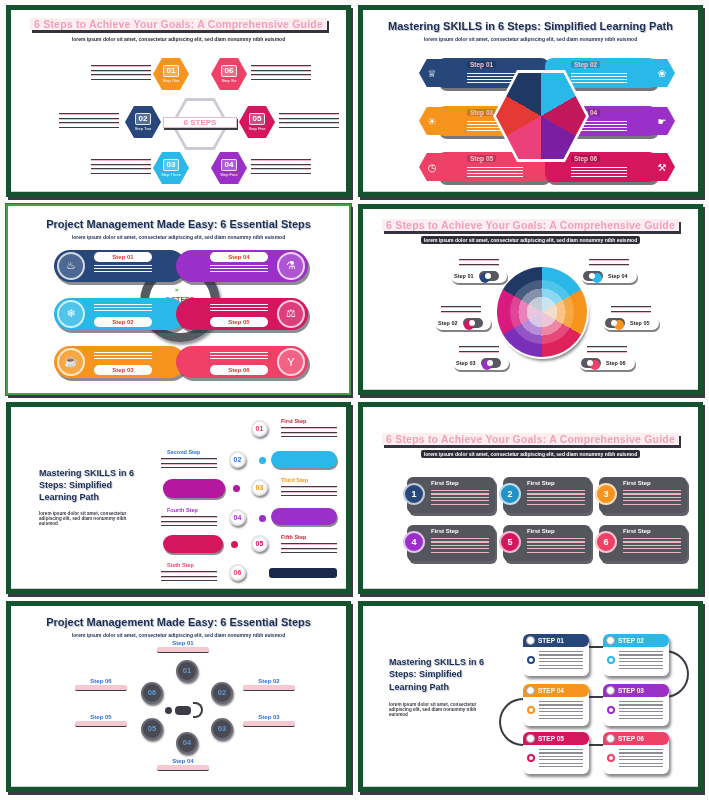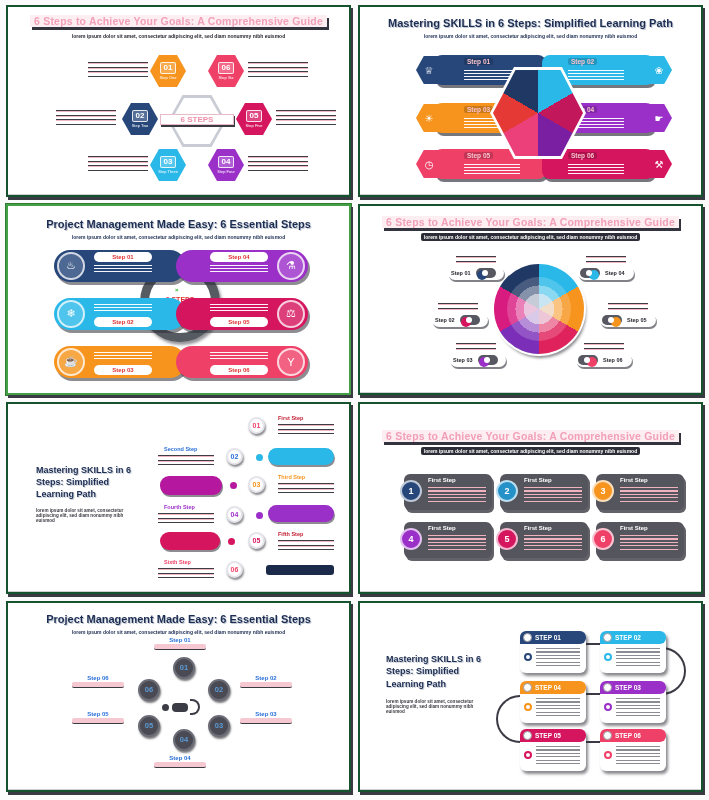--- a/index.html
+++ b/index.html
@@ -1,20 +1,20 @@
 <!DOCTYPE html>
 <html><head>
 <meta charset="utf-8">
 <style>
   html,body{margin:0;padding:0;background:#f2f2f2;}
   *{box-sizing:border-box;font-family:"Liberation Sans",sans-serif;}
   #board{width:709px;height:800px;background:#fbfbfb;display:grid;
     grid-template-columns:1fr 1fr;grid-template-rows:repeat(4,1fr);
     gap:7px 7px;padding:5px 6px 8px 6px;}
-  .slide{position:relative;background:#fff;border:2px solid #14532d;
+  .slide{position:relative;background:#fff;border:5px solid #14532d;
     box-shadow:2px 3px 0 #3a3a42, inset 0 -1px 0 #cfcfd4;overflow:hidden;}
   .slide.sel{border:2px solid #43a047;box-shadow:2px 3px 0 #3a3a42, 0 0 0 1px #2e7d32;}
   
   .tpink{position:absolute;left:0;right:0;text-align:center;font-weight:bold;font-size:11px;
     color:#f2a0b8;letter-spacing:.2px;}
   .tpink span{background:#fdeef2;padding:0 4px;box-shadow:2px 3px 0 #34343e;display:inline-block;}
   .tnavy{position:absolute;left:0;right:0;text-align:center;font-weight:bold;font-size:11px;
     color:#1c2d52;text-shadow:1px 1px 0 rgba(150,160,180,.55);}
   .sub{position:absolute;left:0;right:0;text-align:center;font-size:5px;font-weight:bold;color:#26262e;}
   .sub span{padding:1px 3px;}

